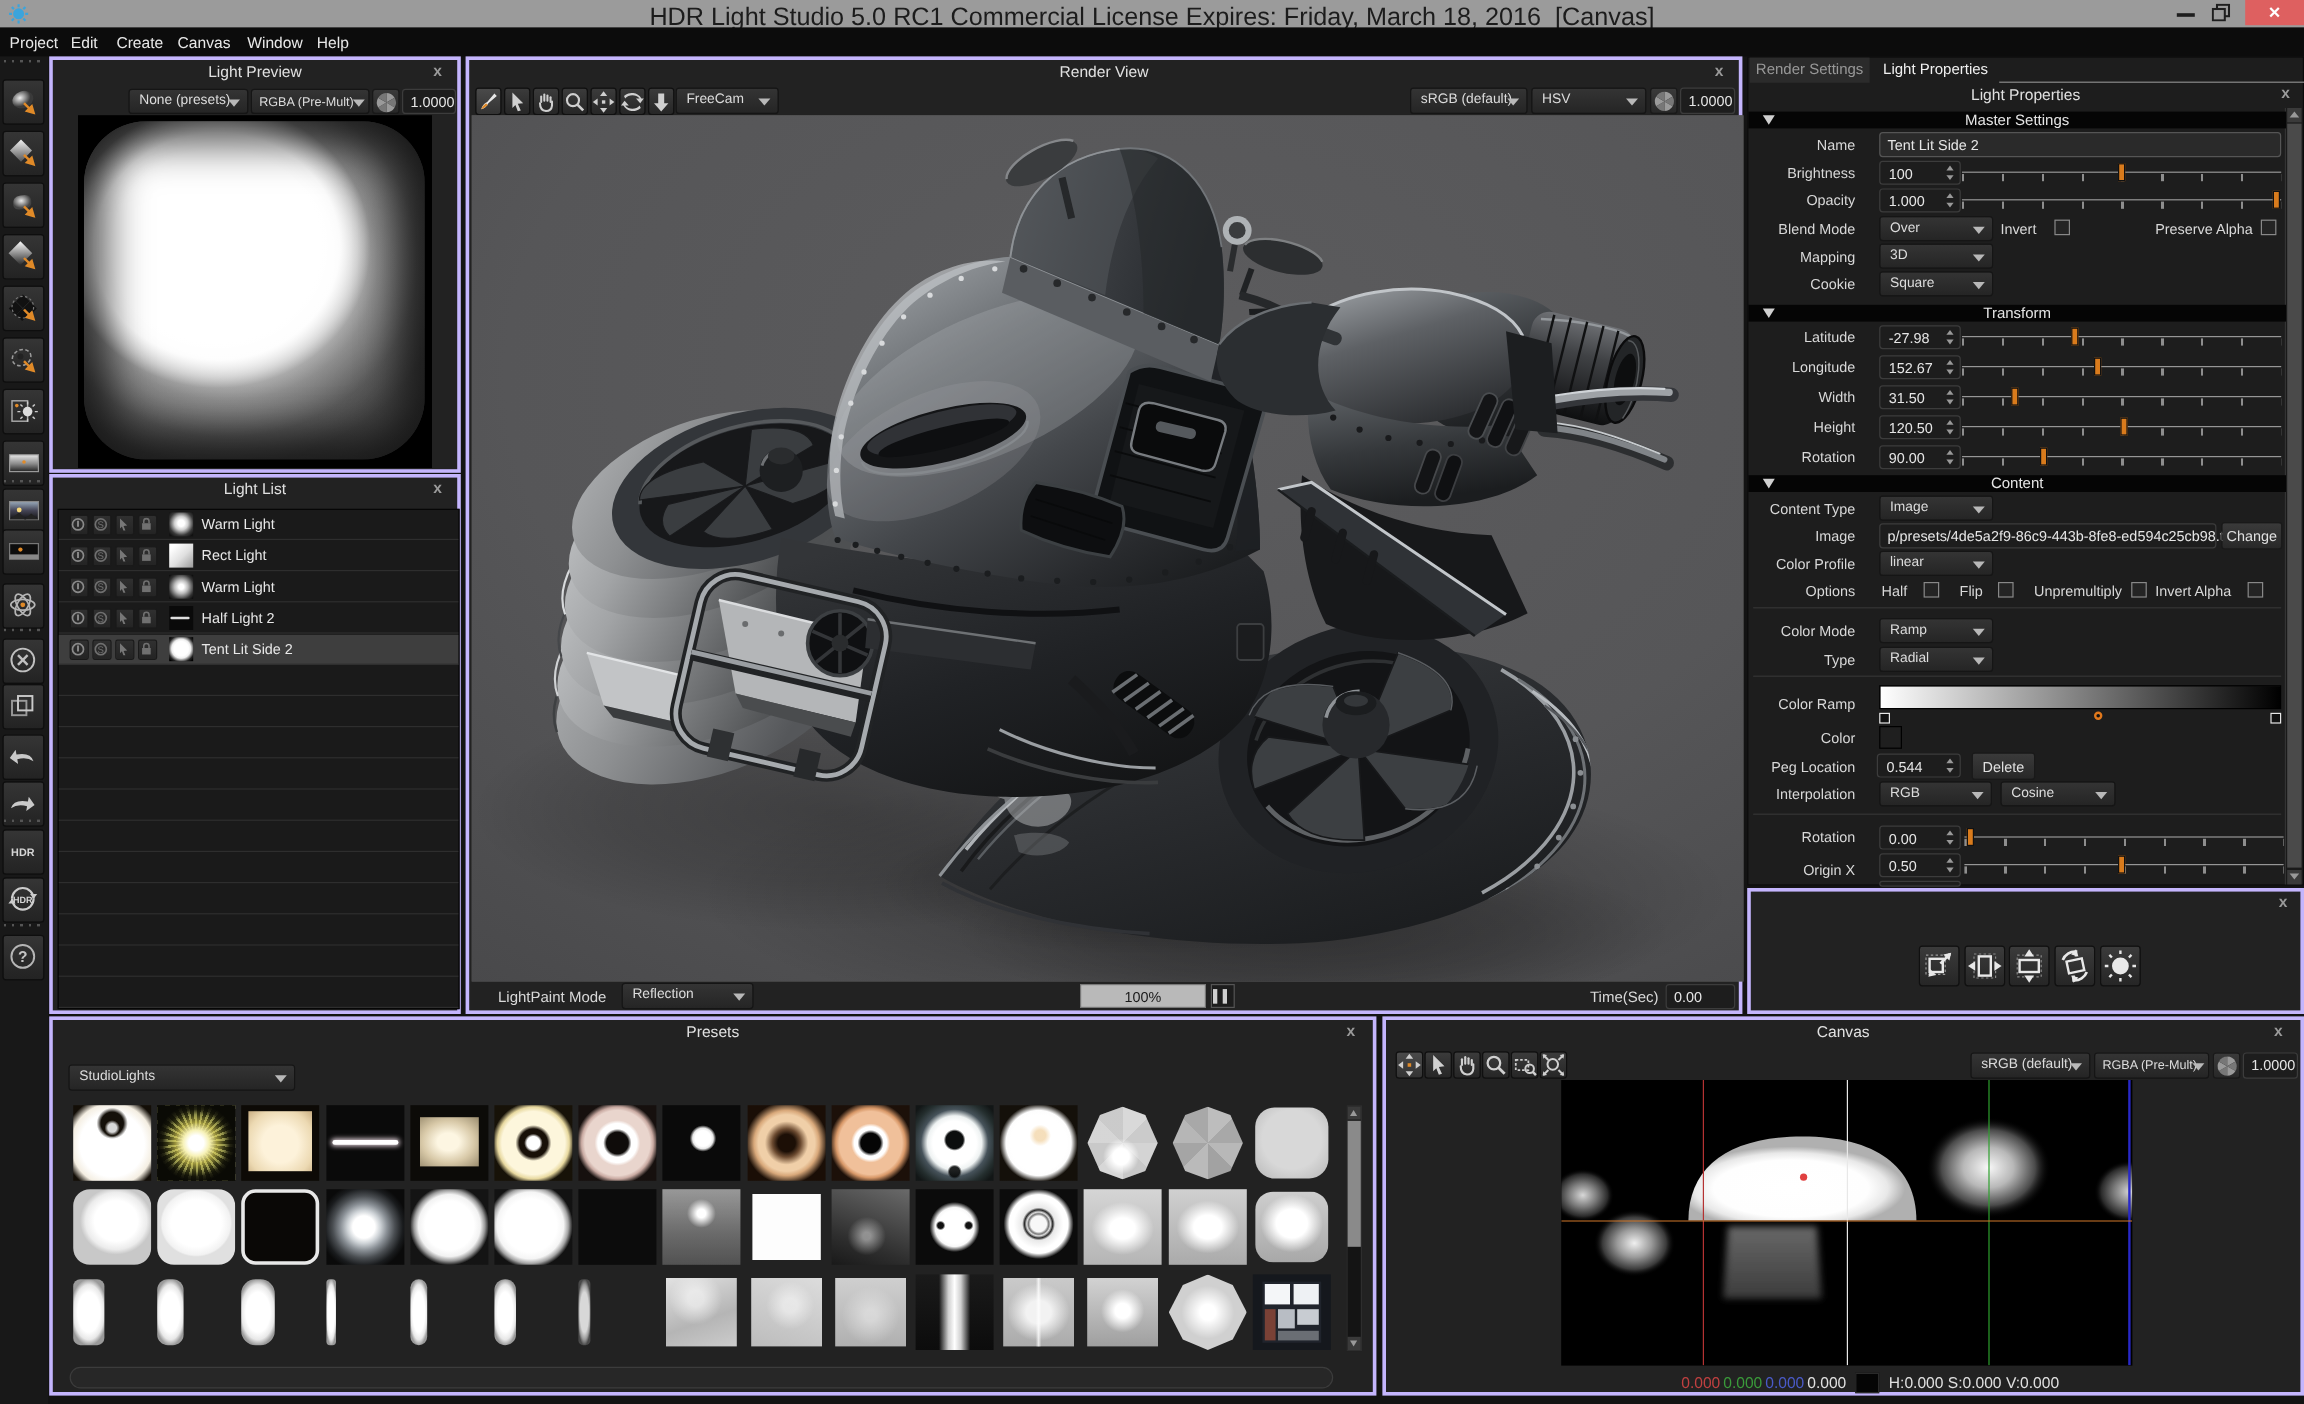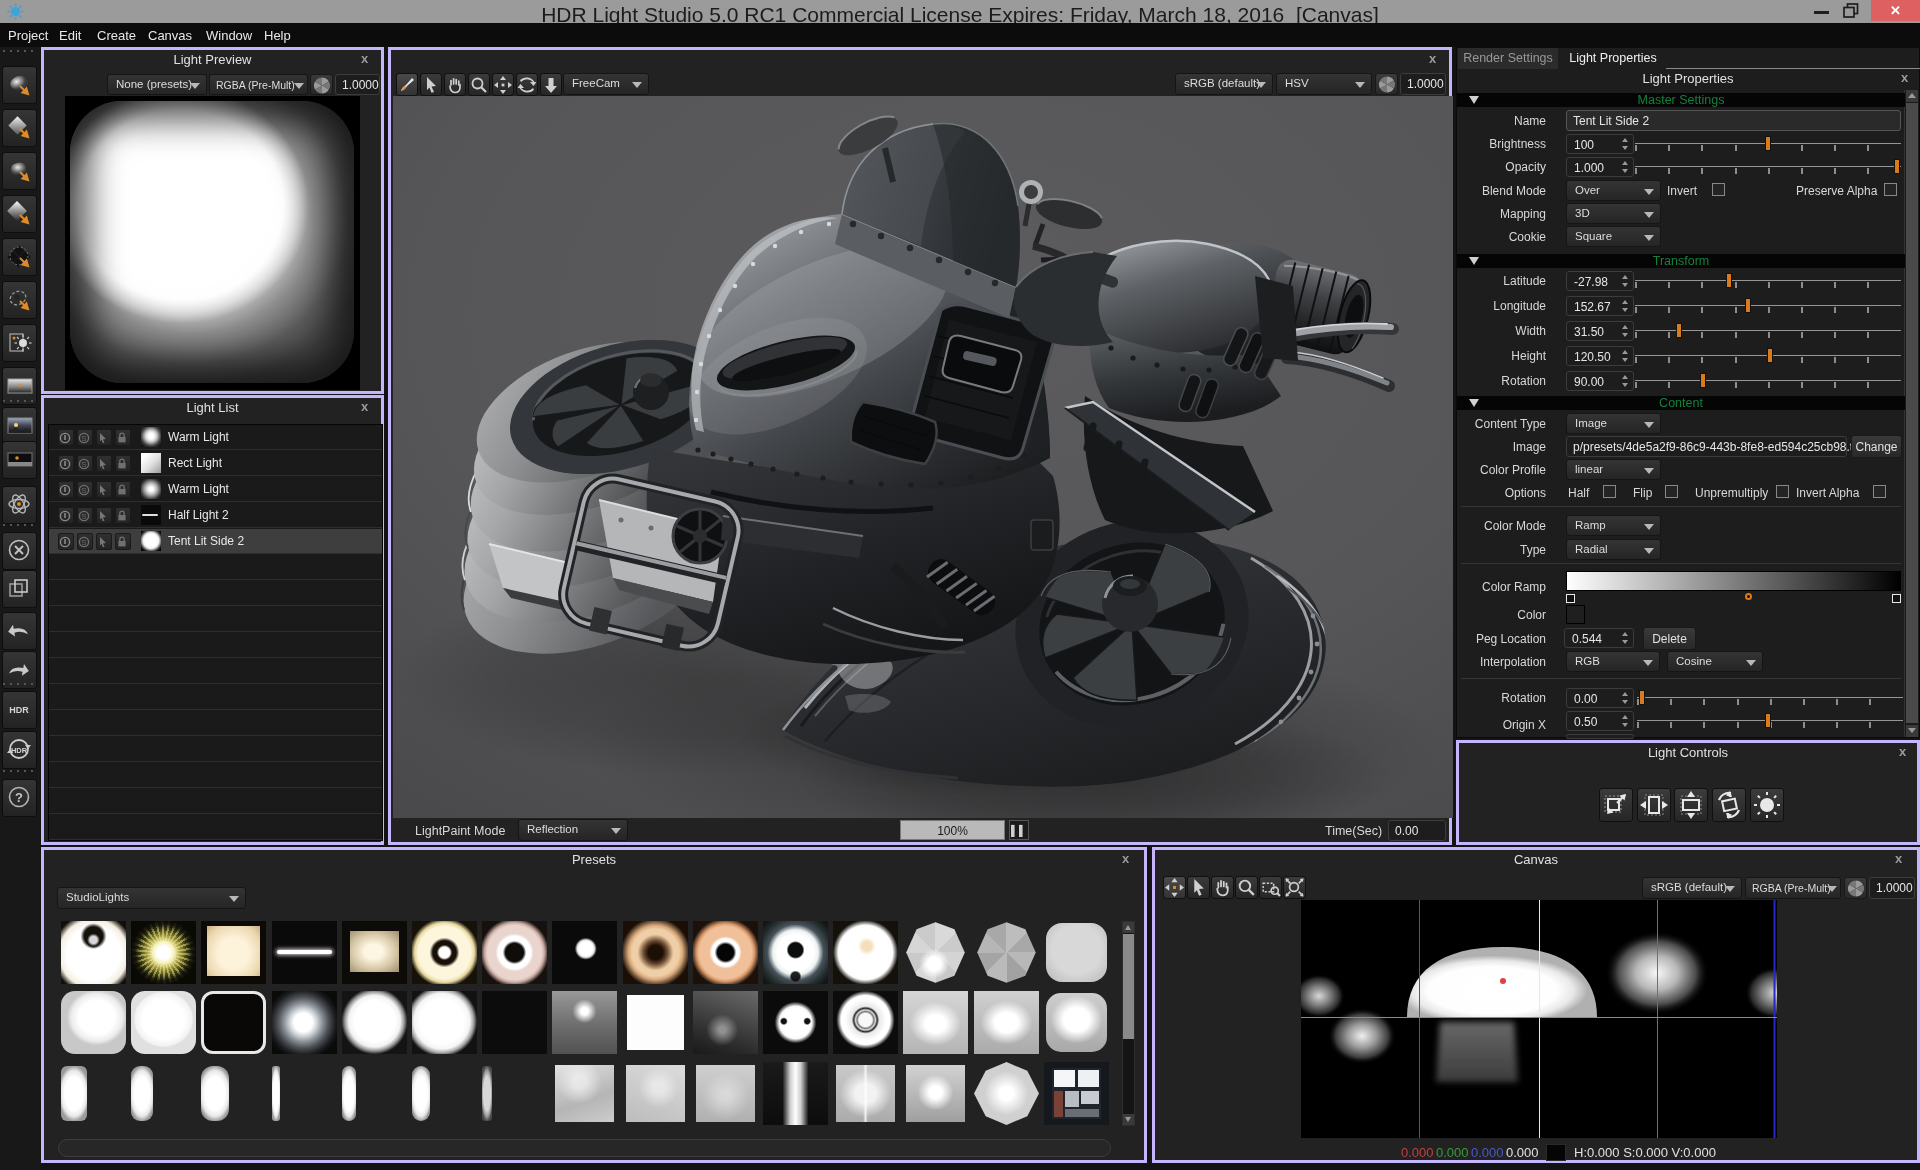--- a/index.html
+++ b/index.html
@@ -22,21 +22,21 @@
 .cb { position:absolute; width:13px; height:13px; background:#242424; border:1px solid #888; }
 .spin { position:absolute; background:#1d1d1d; border:1px solid #3c3c3c; border-radius:3px; color:#e6e6e6; font-size:12px; height:20px; }
 .spin .v { position:absolute; left:7px; top:3px; }
 .spin .ud { position:absolute; right:2px; top:1px; width:12px; height:16px; }
 .spin .ud:before { content:""; position:absolute; left:3px; top:2px; border-left:3px solid transparent; border-right:3px solid transparent; border-bottom:4px solid #999; }
 .spin .ud:after { content:""; position:absolute; left:3px; bottom:2px; border-left:3px solid transparent; border-right:3px solid transparent; border-top:4px solid #999; }
 .slider { position:absolute; height:16px; }
 .slider .track { position:absolute; left:0; right:0; top:7px; height:1px; background:#969696; }
 .slider .ticks { position:absolute; left:0; right:0; top:9px; height:6px; background-image:repeating-linear-gradient(90deg,#8e8e8e 0 2px,transparent 2px 33.2px); }
 .slider .h { position:absolute; top:0px; width:6px; height:15px; background:#d97b1c; border:1px solid #111; }
-.sechead { position:absolute; left:0; width:100%; height:14px; background:#050505; color:#15803d; font-size:12.5px; text-align:center; line-height:14px; }
+.sechead { position:absolute; left:0; width:100%; height:14px; background:#050505; color:#e5e5e5; font-size:12.5px; text-align:center; line-height:14px; }
 .sechead .tri { position:absolute; left:12px; top:3px; width:0; height:0; border-left:5px solid transparent; border-right:5px solid transparent; border-top:8px solid #d0d0d0; }
 .toolbtn { position:absolute; background:linear-gradient(#3b3b3b,#262626); border:1px solid #101010; border-radius:3px; }
 .railbtn { position:absolute; left:2px; width:35px; height:38px; background:linear-gradient(#353535,#232323); border:1px solid #0e0e0e; border-radius:3px; }
 .llrow { position:absolute; left:0; width:100%; height:25px; border-bottom:1px solid #2e2e2e; }
 .llbtn { position:absolute; top:4px; width:16px; height:17px; background:linear-gradient(#303030,#242424); border:1px solid #1a1a1a; border-radius:2px; }
 .pcell { position:absolute; width:65px; height:63px; background:#000; }
 </style></head>
 <body>
 <div id="app">
 <div id="titlebar" class="abs">
@@ -374,20 +374,21 @@
         <div class="llrow" style="top:234px;"></div>
         <div class="llrow" style="top:260px;"></div>
         <div class="llrow" style="top:286px;"></div>
         <div class="llrow" style="top:312px;"></div>
         <div class="llrow" style="top:338px;"></div>
         <div class="llrow" style="top:364px;"></div>
         <div class="llrow" style="top:390px;"></div>
       </div>
     </div>
     <div class="abs panel" style="left:388px;top:47px;width:1064px;height:798px">
+      <div class="phead">Render View</div>
       <div class="pclose" style="right:8px">x</div>
       <div class="toolbtn" style="left:5px;top:23px;width:22px;height:23px;text-align:center;padding-top:1px;background:linear-gradient(#4a4a4a,#333);"><svg width="20" height="20" viewBox="0 0 20 20">
           <path d="M4,16 Q5,12 9,10 L15,3 L17,5 L10,11 Q8,15 4,16Z" fill="#e8e8e8"></path>
           <path d="M4,16 Q5,13 8,11 L9.5,12.5 Q7,15 4,16Z" fill="#e08a28"></path>
         </svg></div>
       <div class="toolbtn" style="left:29px;top:23px;width:22px;height:23px;text-align:center;padding-top:1px;"><svg width="20" height="20" viewBox="0 0 20 20">
           <path d="M6,2 L15,11 L10.5,11.5 L13,17 L10.5,17.8 L8.5,12.6 L6,15Z" fill="#d0d0d0"></path>
         </svg></div>
       <div class="toolbtn" style="left:53px;top:23px;width:22px;height:23px;text-align:center;padding-top:1px;"><svg width="20" height="20" viewBox="0 0 20 20">
           <g fill="none" stroke="#cfcfcf" stroke-width="1.7" stroke-linecap="round">
@@ -1059,21 +1060,20 @@
       </div>
   <div class="slider" style="left:180px;top:665px;width:266px">
         <span class="track"></span>
         <span class="ticks"></span>
         <span class="h" style="left:128px"></span>
       </div>
   <div class="spin" style="left:109px;top:686px;width:68px;height:5px;overflow:hidden"></div>
 </div>
 
 <div class="abs panel" style="left:1456px;top:740px;width:464px;height:105px">
-  <div class="phead">Light Controls</div>
   <div class="pclose" style="right:6px">x</div>
   <div class="toolbtn" style="left:140px;top:45px;width:34px;height:34px"><svg width="32" height="32" viewBox="0 0 32 32">
           <rect x="5" y="7" width="16" height="16" fill="none" stroke="#999" stroke-width="1" stroke-dasharray="2 2"></rect>
           <rect x="8" y="10" width="11" height="11" fill="none" stroke="#e8e8e8" stroke-width="2"></rect>
           <line x1="17" y1="14" x2="25" y2="6" stroke="#e8e8e8" stroke-width="2.2"></line>
           <path d="M26,5 L19.5,6.5 L24.5,11.5Z" fill="#e8e8e8"></path>
           <path d="M7,25 L13.5,23.5 L8.5,18.5Z" fill="#e8e8e8"></path>
         </svg></div>
   <div class="toolbtn" style="left:178px;top:45px;width:34px;height:34px"><svg width="32" height="32" viewBox="0 0 32 32">
           <rect x="11" y="8" width="10" height="16" fill="none" stroke="#e8e8e8" stroke-width="2"></rect>

